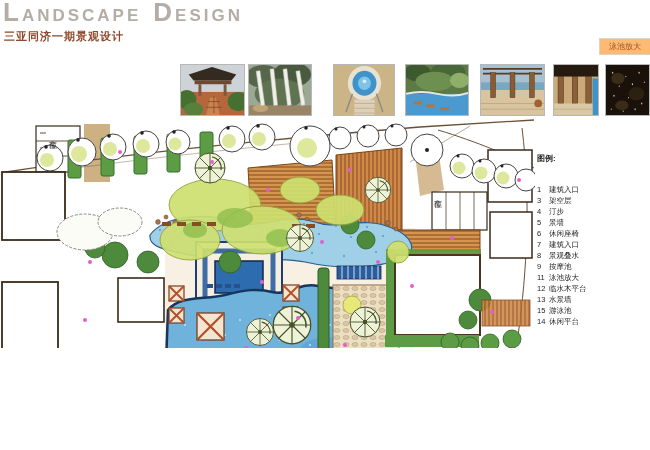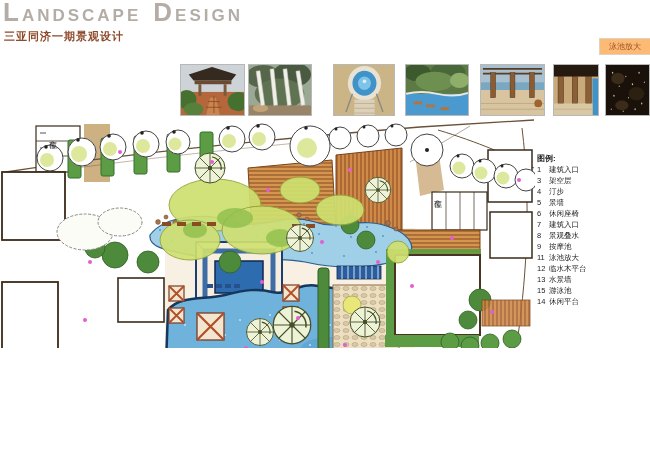--- a/index.html
+++ b/index.html
@@ -20,21 +20,21 @@
   .thumbs{position:absolute;left:180px;top:64px;display:flex;}
   .thumb{height:52px;border:1px solid #b8b8b8;box-sizing:border-box;background:#ddd;}
   .thumb svg{display:block;width:100%;height:100%;}
   
   .plan{position:absolute;left:0;top:110px;width:535px;height:340px;}
   .vlabel{position:absolute;writing-mode:vertical-rl;text-orientation:upright;
           font-size:8px;line-height:9px;color:#2a2a2a;letter-spacing:1px;}
   
   .legend{position:absolute;left:537px;top:153px;width:110px;font-size:7.5px;
           color:#1c1c1c;line-height:11px;}
-  .legend .ltitle{font-size:8px;font-weight:bold;margin-bottom:0;}
+  .legend .ltitle{font-size:8px;font-weight:bold;margin-bottom:20px;}
   .lnum{display:inline-block;width:12px;}
   
   .minimap{position:absolute;left:462px;top:372px;width:188px;height:78px;}
   .minimap svg{display:block;width:100%;height:100%;}
 </style>
 </head>
 <body>
 
 <div class="page">
 

